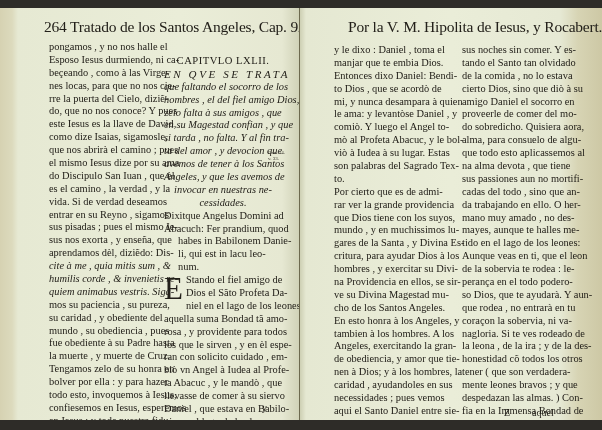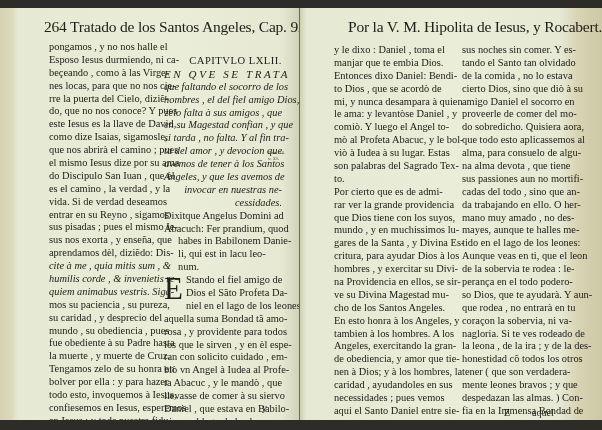--- a/index.html
+++ b/index.html
@@ -24,21 +24,21 @@
     .head {
       position: absolute; top: 10px; font-size: 15.5px; white-space: nowrap; letter-spacing: -0.2px;
     }
     .left .head { left: 44px; }
     .right .head { left: 48px; }
     .col {
       position: absolute; font-size: 10.4px; line-height: 12.9px; white-space: nowrap;
     }
     .col .ln { display: block; height: 12.9px; }
     .col .it { font-style: italic; }
-    .col .c { text-align: right; }
+    .col .c { text-align: center; }
     .l1 { left: 49px; top: 33px; width: 108px; }
     .l2 { left: 164px; top: 47px; width: 118px; }
     .r1 { left: 34px; top: 36px; width: 112px; }
     .r2 { left: 133px; top: 36px; width: 110px; margin-left: 29px; }
     .chap-title { font-size: 10.6px; letter-spacing: 0.5px; }
     .chap-sub { font-style: italic; letter-spacing: 2.6px; font-size: 11px; }
     .dropcap {
       float: left; font-size: 31px; line-height: 26px; margin: 2px 3px 0 0; font-weight: normal;
     }
     .margnote { position: absolute; left: 268px; top: 142px; font-size: 5px; line-height: 6px; color: #35322a; }
@@ -71,21 +71,21 @@
         <span class="ln">es el camino , la verdad , y la</span>
         <span class="ln">vida. Si de verdad deseamos</span>
         <span class="ln">entrar en su Reyno , sigamos</span>
         <span class="ln">sus pisadas ; pues el mismo Ie-</span>
         <span class="ln">sus nos exorta , y enseña, que</span>
         <span class="ln">aprendamos dèl, diziẽdo: Dis-</span>
         <span class="ln it">cite à me , quia mitis sum , &amp;</span>
         <span class="ln it">humilis corde , &amp; invenietis re-</span>
         <span class="ln it">quiem animabus vestris. Siga-</span>
         <span class="ln">mos su paciencia , su pureza,</span>
-        <span class="ln">su caridad , y desprecio del</span>
+        <span class="ln">su caridad , y obediente del</span>
         <span class="ln">mundo , su obediencia , pues</span>
         <span class="ln">fue obediente à su Padre hasta</span>
         <span class="ln">la muerte , y muerte de Cruz.</span>
         <span class="ln">Tengamos zelo de su honra en</span>
         <span class="ln">bolver por ella : y para hazer</span>
         <span class="ln">todo esto, invoquemos à Iesus,</span>
         <span class="ln">confiesemos en Iesus, esperemos</span>
         <span class="ln">en Iesus ; y toda nuestra fidu-</span>
       </div>
 
@@ -178,22 +178,22 @@
         <span class="ln">aqui el Santo Daniel entre sie-</span>
       </div>
     <div class="col r2" id="rcol2">
         <span class="ln">sus noches sin comer. Y es-</span>
         <span class="ln">tando el Santo tan olvidado</span>
         <span class="ln">de la comida , no lo estava</span>
         <span class="ln">cierto Dios, sino que diò à su</span>
         <span class="ln">amigo Daniel el socorro en</span>
         <span class="ln">proveerle de comer del mo-</span>
         <span class="ln">do sobredicho. Quisiera aora,</span>
+        <span class="ln">alma, para consuelo de algu-</span>
         <span class="ln">que todo esto aplicassemos al</span>
-        <span class="ln">alma, para consuelo de algu-</span>
         <span class="ln">na alma devota , que tiene</span>
         <span class="ln">sus passiones aun no mortifi-</span>
         <span class="ln">cadas del todo , sino que an-</span>
         <span class="ln">da trabajando en ello. O her-</span>
         <span class="ln">mano muy amado , no des-</span>
         <span class="ln">mayes, aunque te halles me-</span>
         <span class="ln">tido en el lago de los leones:</span>
         <span class="ln">Aunque veas en ti, que el leon</span>
         <span class="ln">de la sobervia te rodea : le-</span>
         <span class="ln">perança en el todo podero-</span>

